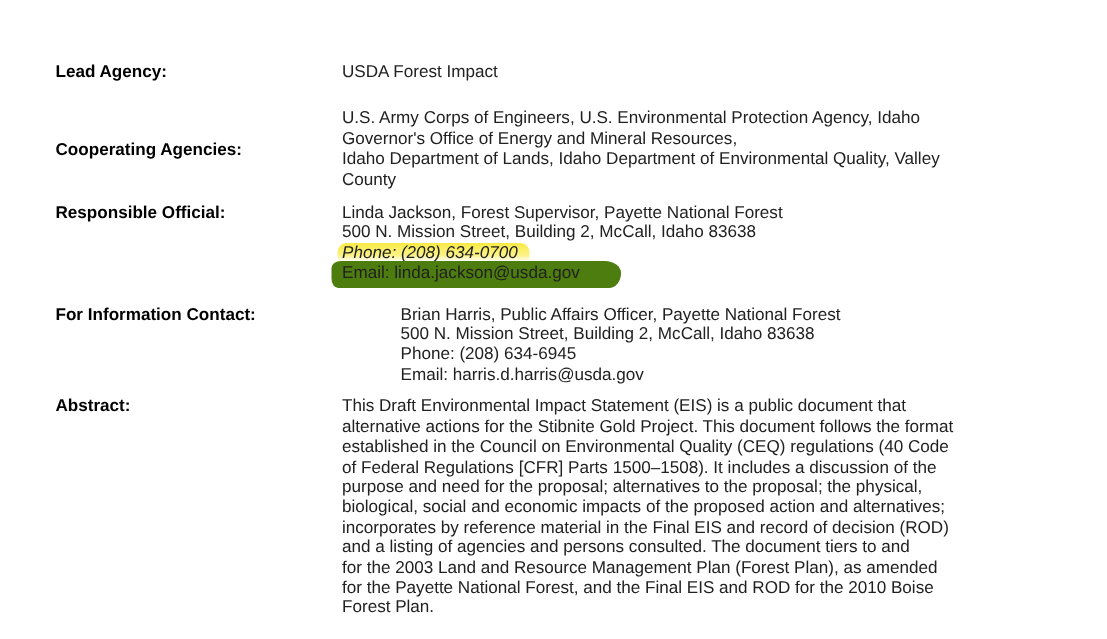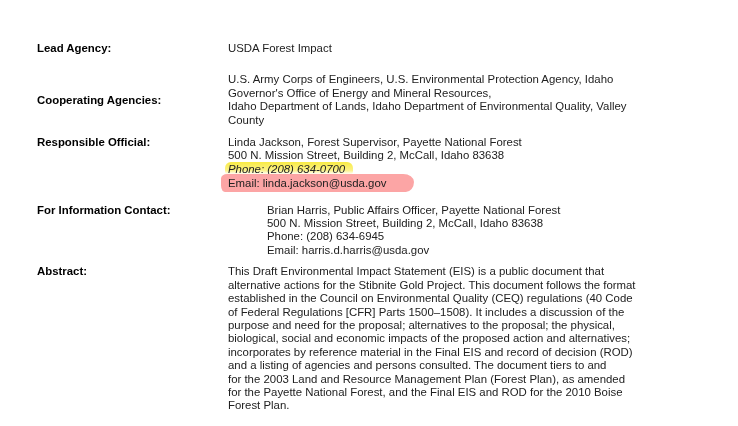--- a/index.html
+++ b/index.html
@@ -49,21 +49,21 @@
           <div class="line">Idaho Department of Lands, Idaho Department of Environmental Quality, Valley</div>
           <div class="line">County</div>
         </div>
       </div>
       <div class="row row-resp">
         <div class="label">Responsible Official:</div>
         <div class="value">
           <div class="line">Linda Jackson, Forest Supervisor, Payette National Forest</div>
           <div class="line">500 N. Mission Street, Building 2, McCall, Idaho 83638</div>
           <div class="line"><span class="hl hl-light" style="background: linear-gradient(rgba(248, 232, 42, 0.88) 0%, rgba(248, 232, 42, 0.565) 55%, rgba(255, 255, 255, 0) 82%);">Phone: (208) 634-0700</span></div>
-          <div class="line"><span class="hl hl-strong" style="background: #fca5a5;">Email: linda.jackson@usda.gov</span></div>
+          <div class="line"><span class="hl hl-strong" style="background: #4d7c0f;">Email: linda.jackson@usda.gov</span></div>
         </div>
       </div>
       <div class="row row-info">
         <div class="label">For Information Contact:</div>
         <div class="value">
           <div class="line">Brian Harris, Public Affairs Officer, Payette National Forest</div>
           <div class="line">500 N. Mission Street, Building 2, McCall, Idaho 83638</div>
           <div class="line">Phone: (208) 634-6945</div>
           <div class="line">Email: harris.d.harris@usda.gov</div>
         </div>

